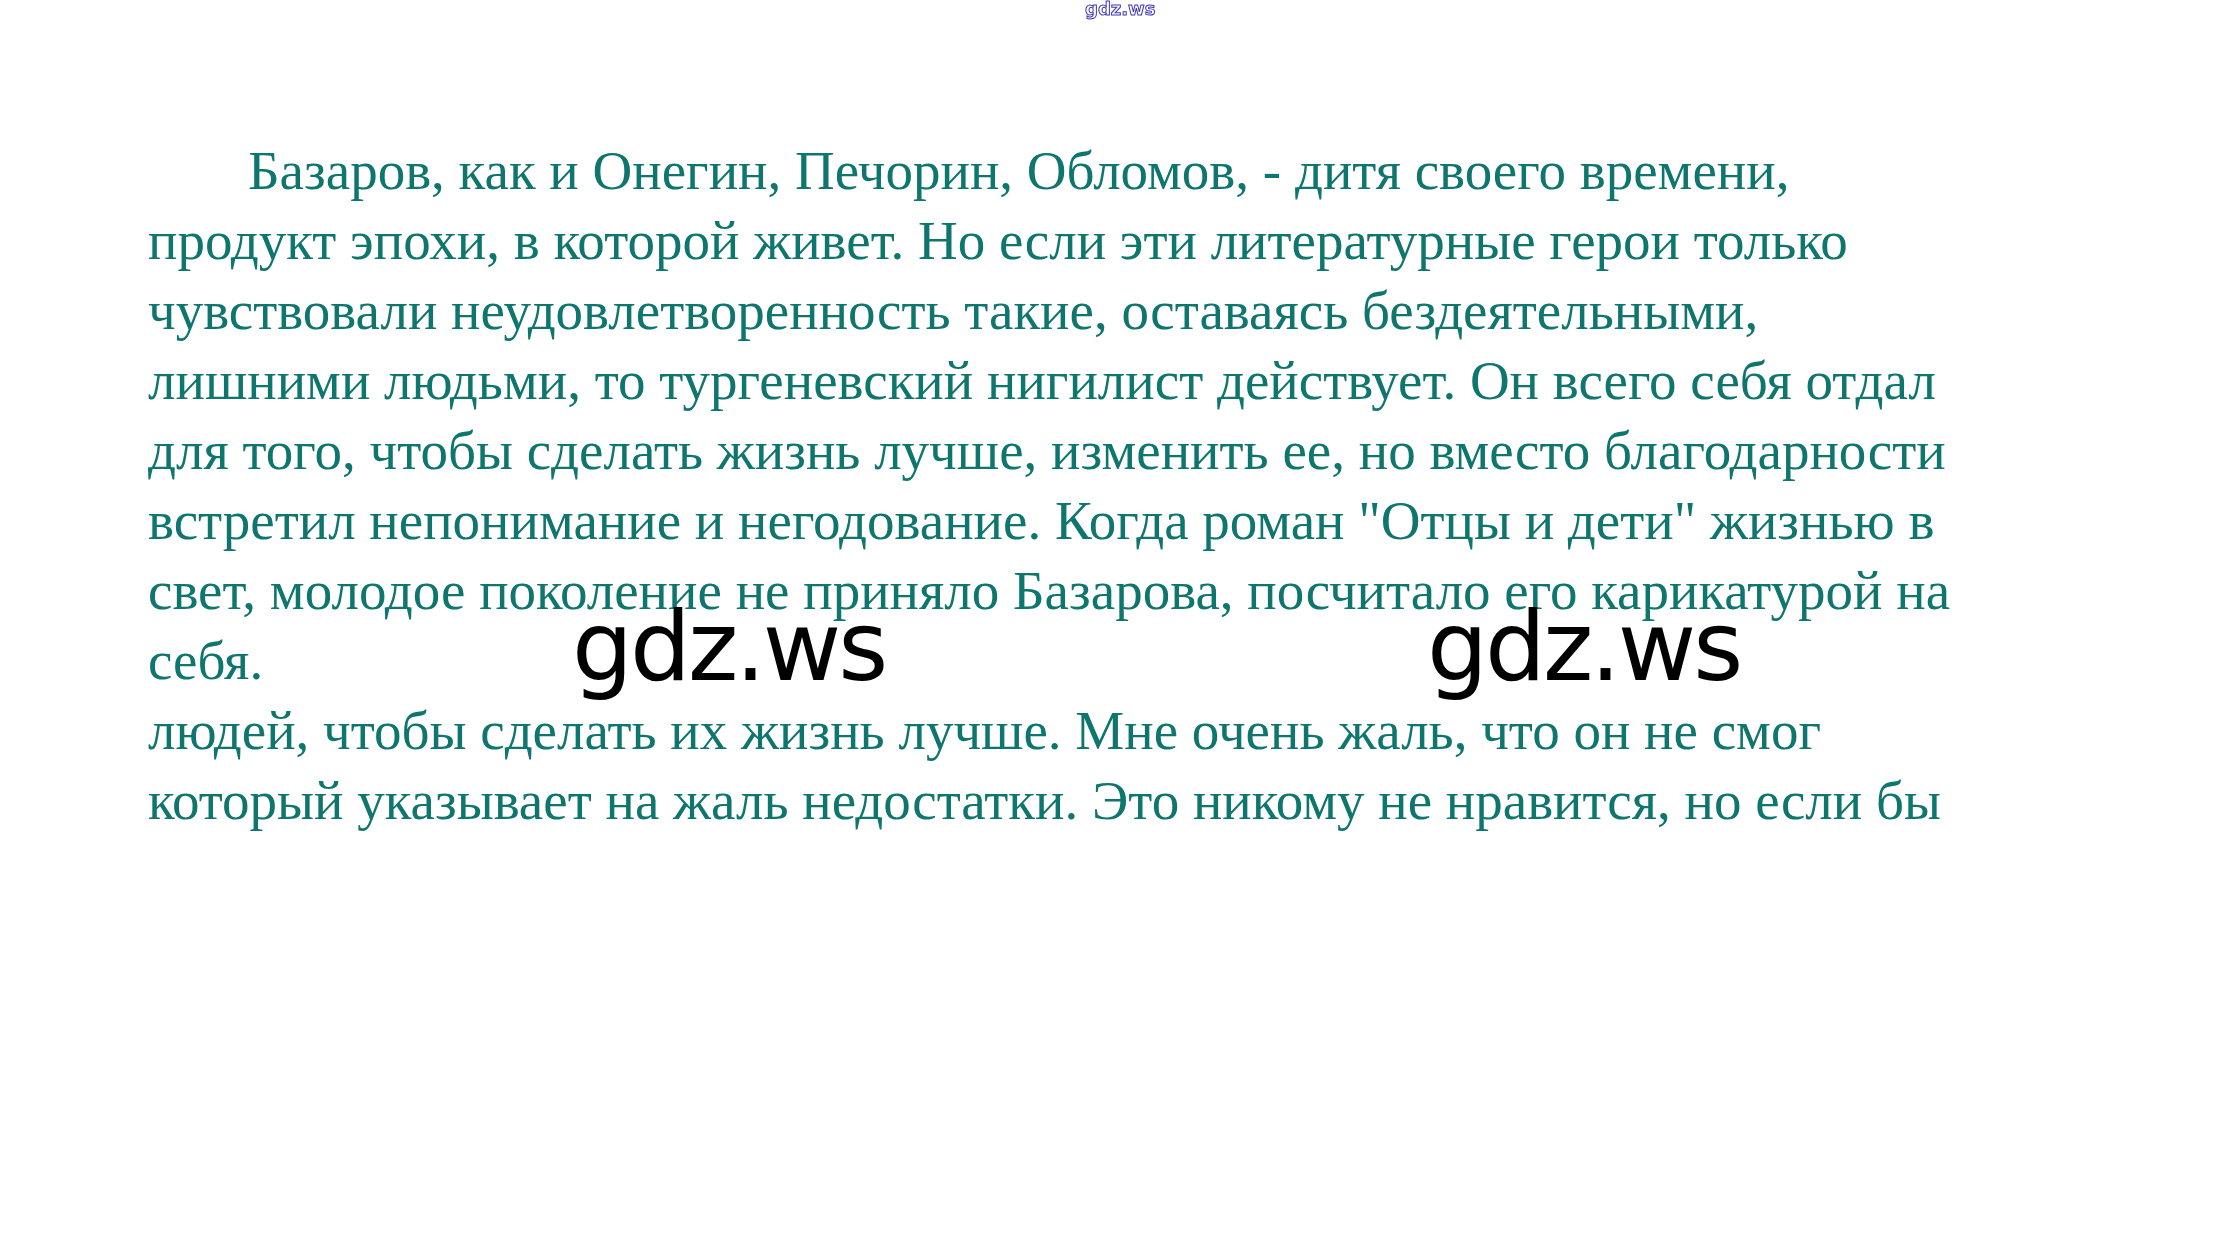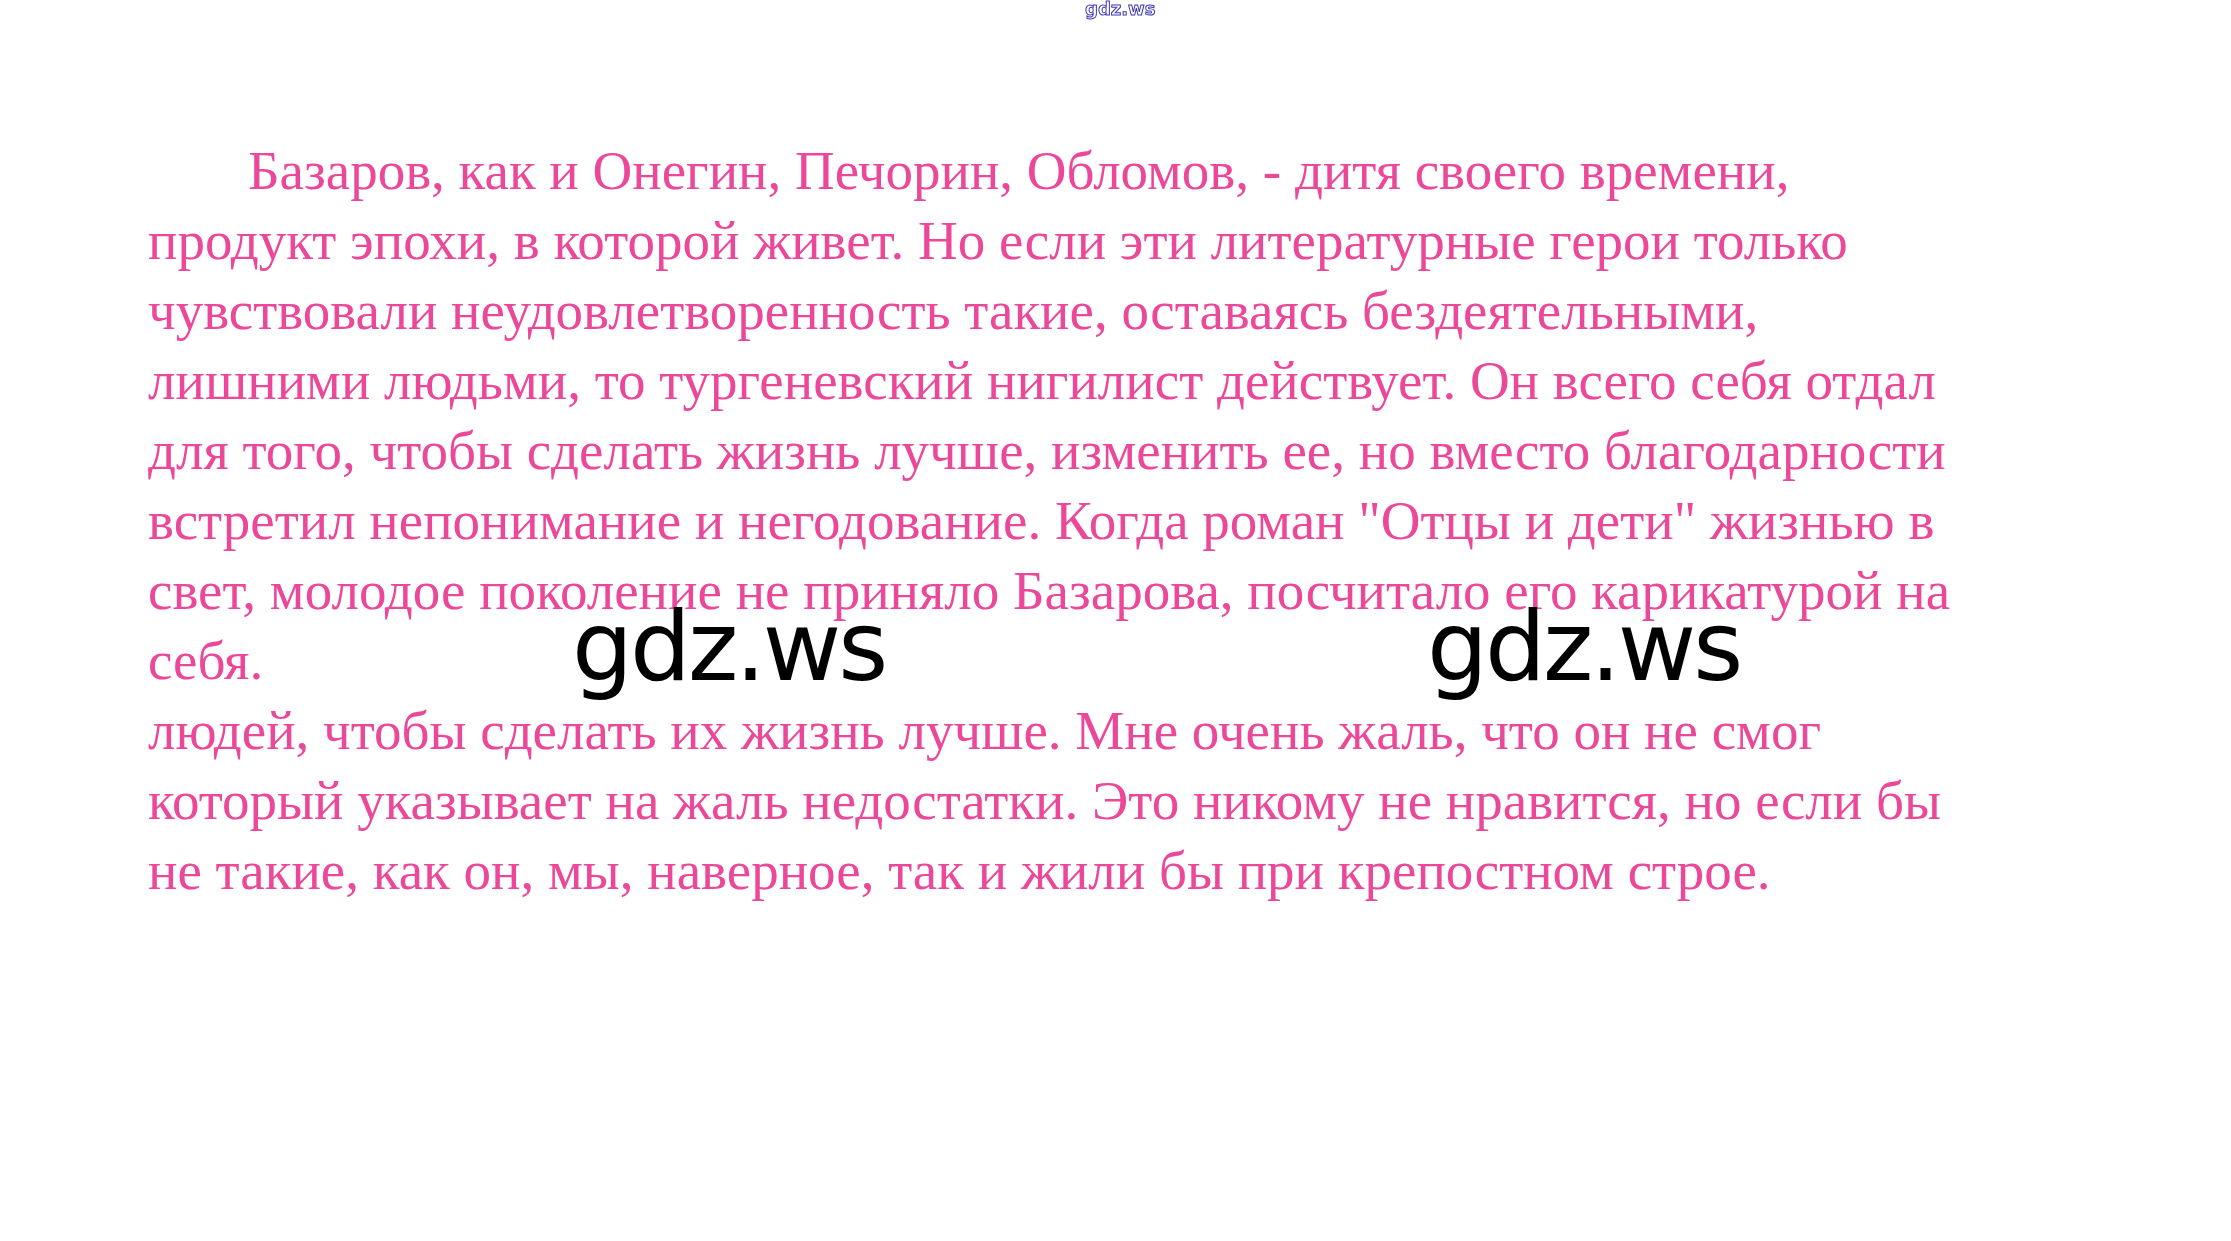--- a/index.html
+++ b/index.html
@@ -44,21 +44,21 @@
   }
   .wm-large.left  { left: 572px; }
   .wm-large.right { left: 1427px; }
 
   
   .text-block {
     position: absolute;
     left: 148px;
     top: 136px;
     width: 2020px;
-    color: #ec4899;
+    color: #0f766e;
     font-size: 55px;
     z-index: 1;
   }
   .text-line {
     height: 70px;
     line-height: 70px;
     white-space: nowrap;
   }
   .text-line.indent {
     padding-left: 100px;
@@ -76,19 +76,18 @@
     <div class="text-line">чувствовали неудовлетворенность такие, оставаясь бездеятельными,</div>
     <div class="text-line">лишними людьми, то тургеневский нигилист действует. Он всего себя отдал</div>
     <div class="text-line">для того, чтобы сделать жизнь лучше, изменить ее, но вместо благодарности</div>
     <div class="text-line">встретил непонимание и негодование. Когда роман "Отцы и дети" жизнью в</div>
     <div class="text-line">свет, молодое поколение не приняло Базарова, посчитало его карикатурой на</div>
     <div class="text-line">себя.</div>
   </div>
   <div>
     <div class="text-line">людей, чтобы сделать их жизнь лучше. Мне очень жаль, что он не смог</div>
     <div class="text-line">который указывает на жаль недостатки. Это никому не нравится, но если бы</div>
-    <div class="text-line">не такие, как он, мы, наверное, так и жили бы при крепостном строе.</div>
   </div>
 </div>
 
 <div class="wm-large left" style="color: rgb(0, 0, 0);">gdz.ws</div>
 
 <div class="wm-large right" style="color: rgb(0, 0, 0);">gdz.ws</div>
 
 </body></html>

